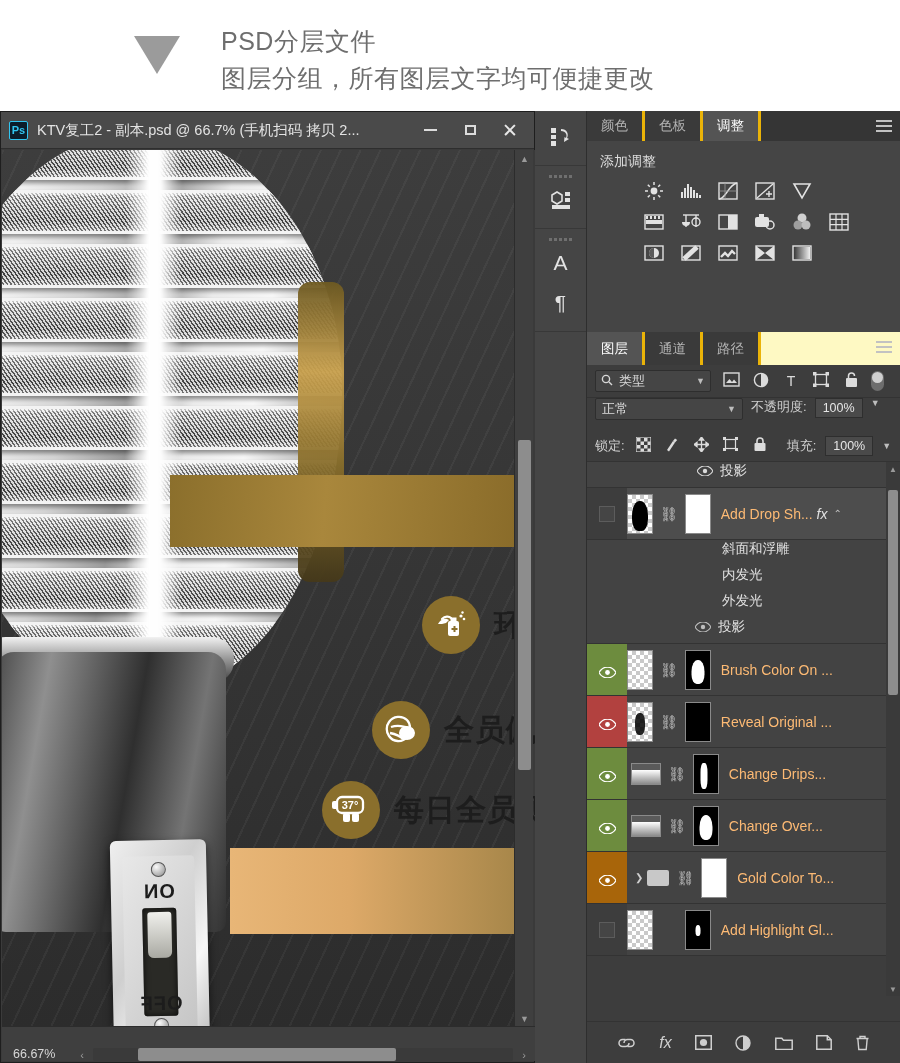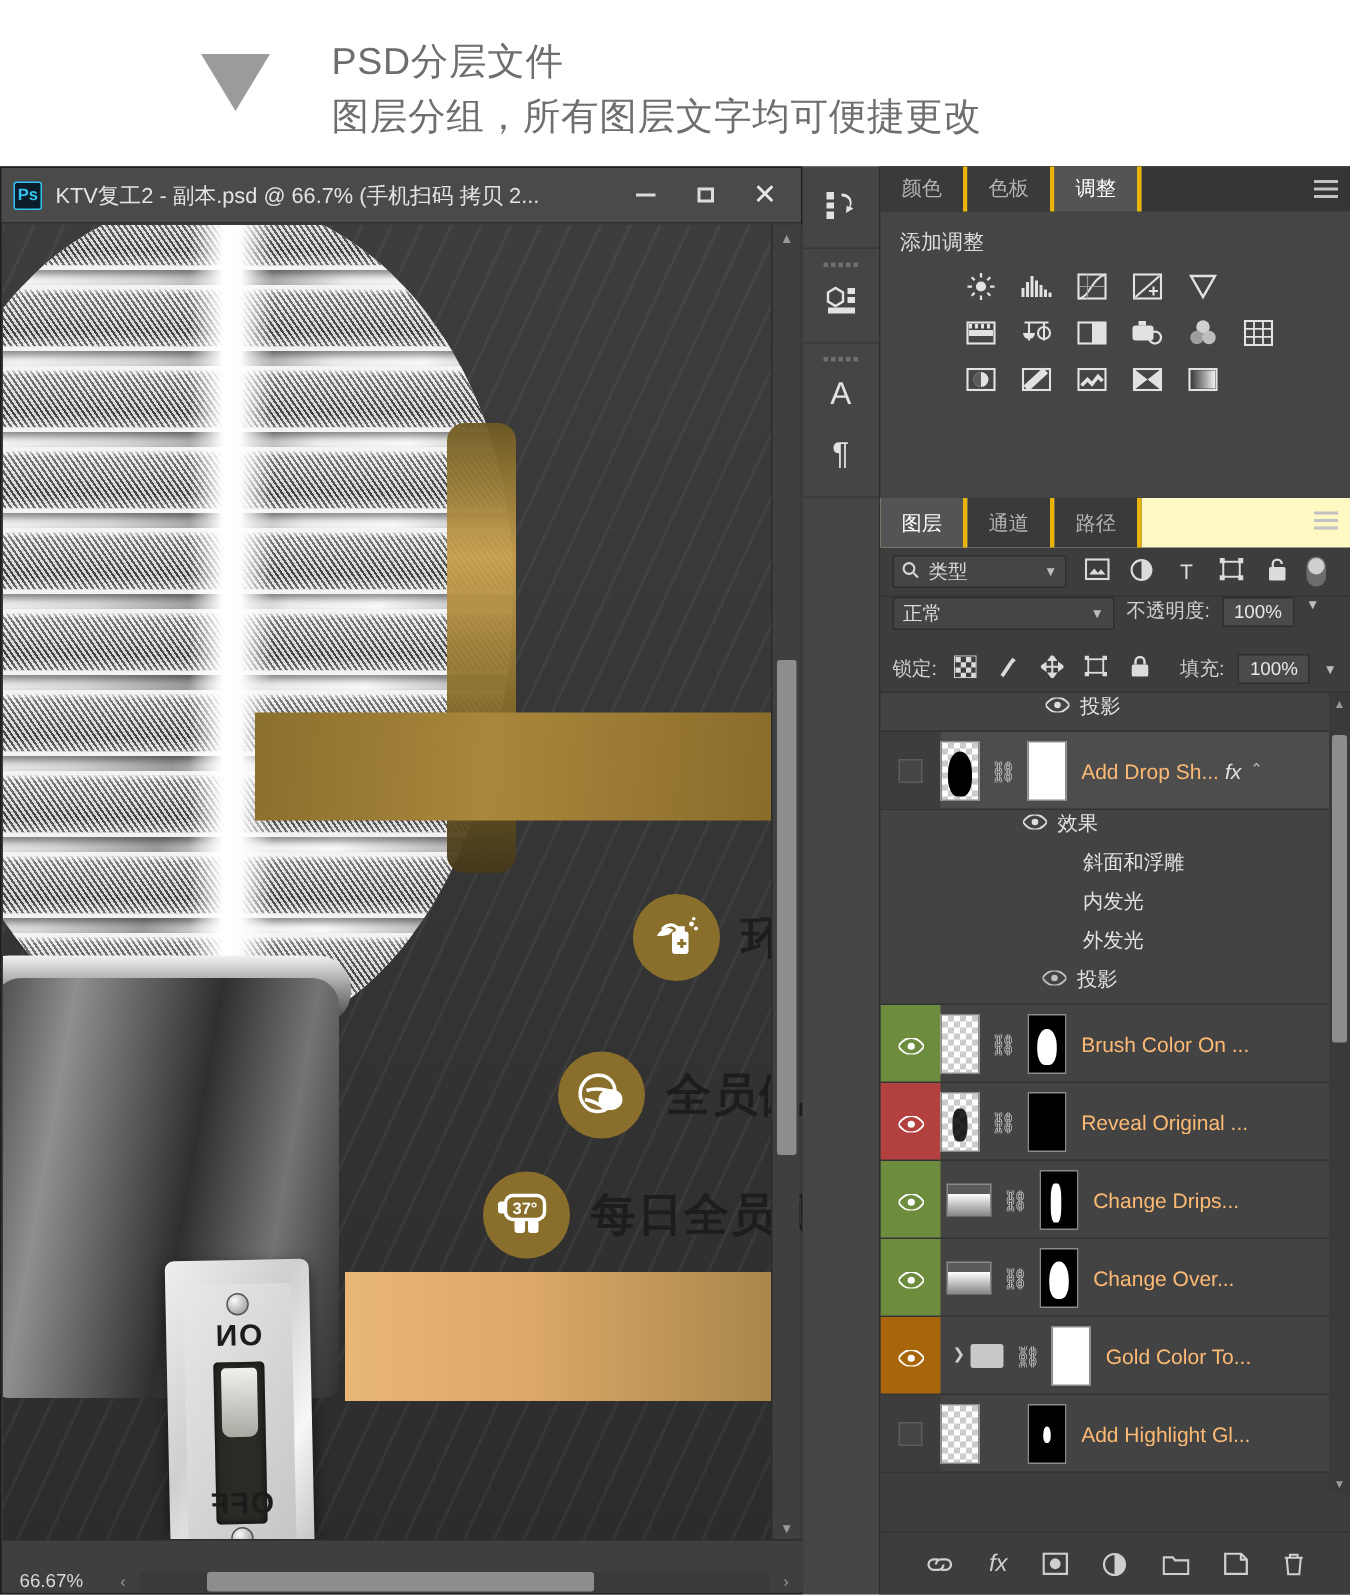--- a/index.html
+++ b/index.html
@@ -796,29 +796,20 @@
                 <span class="blob" style="width:16px;height:30px;top:6px"></span>
               </div>
               <span class="chain">⛓</span>
               <div class="thumb solid-white"></div>
               <span class="lname">Add Drop Sh...</span>
               <span class="lfx">fx</span>
               <span class="lcaret">⌃</span>
             </div>
           </div>
 
-          <div class="eff-row" style="padding-left:95px">
-            <span class="eff-eye">
-              <svg width="16" height="10" viewBox="0 0 16 10">
-                  <path d="M8 0C3 0 0 5 0 5s3 5 8 5 8-5 8-5-3-5-8-5z" fill="none" stroke="#dcdcdc" stroke-width="1.2"></path>
-                  <circle cx="8" cy="5" r="2.2" fill="#dcdcdc"></circle>
-                </svg>
-            </span>
-            <span class="eff-name">效果</span>
-          </div>
           <div class="eff-row" style="padding-left:135px">
             <span class="eff-name">斜面和浮雕</span>
           </div>
           <div class="eff-row" style="padding-left:135px">
             <span class="eff-name">内发光</span>
           </div>
           <div class="eff-row" style="padding-left:135px">
             <span class="eff-name">外发光</span>
           </div>
           <div class="eff-row" style="padding-left:108px;border-bottom:1px solid #333">

